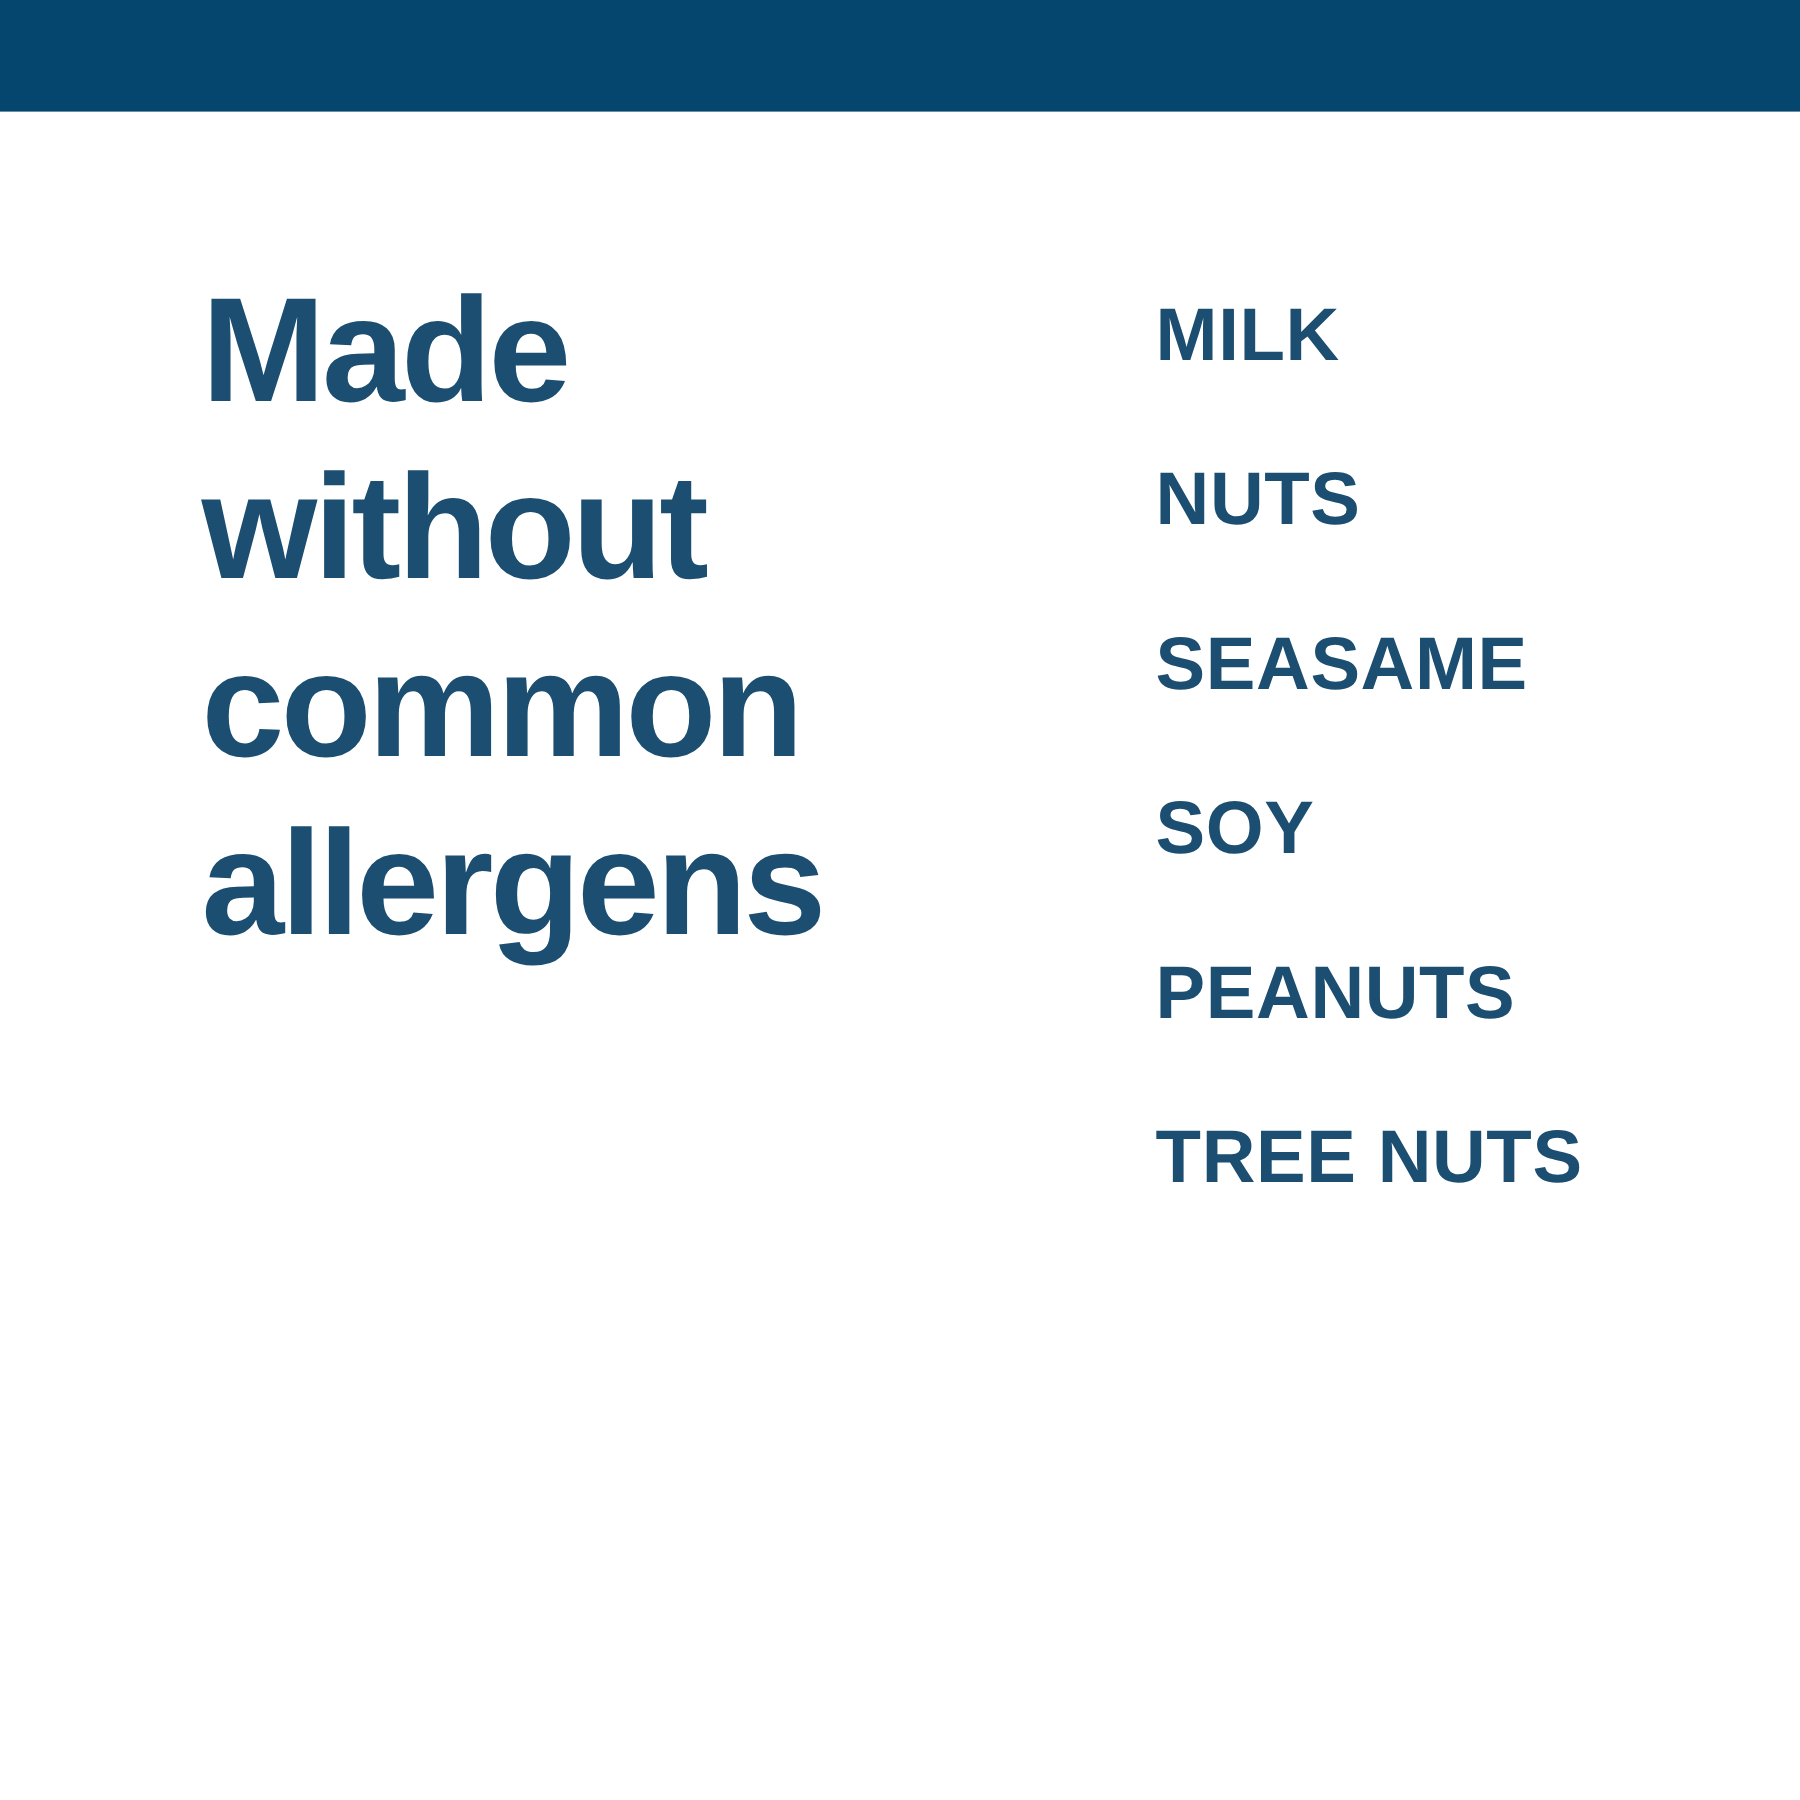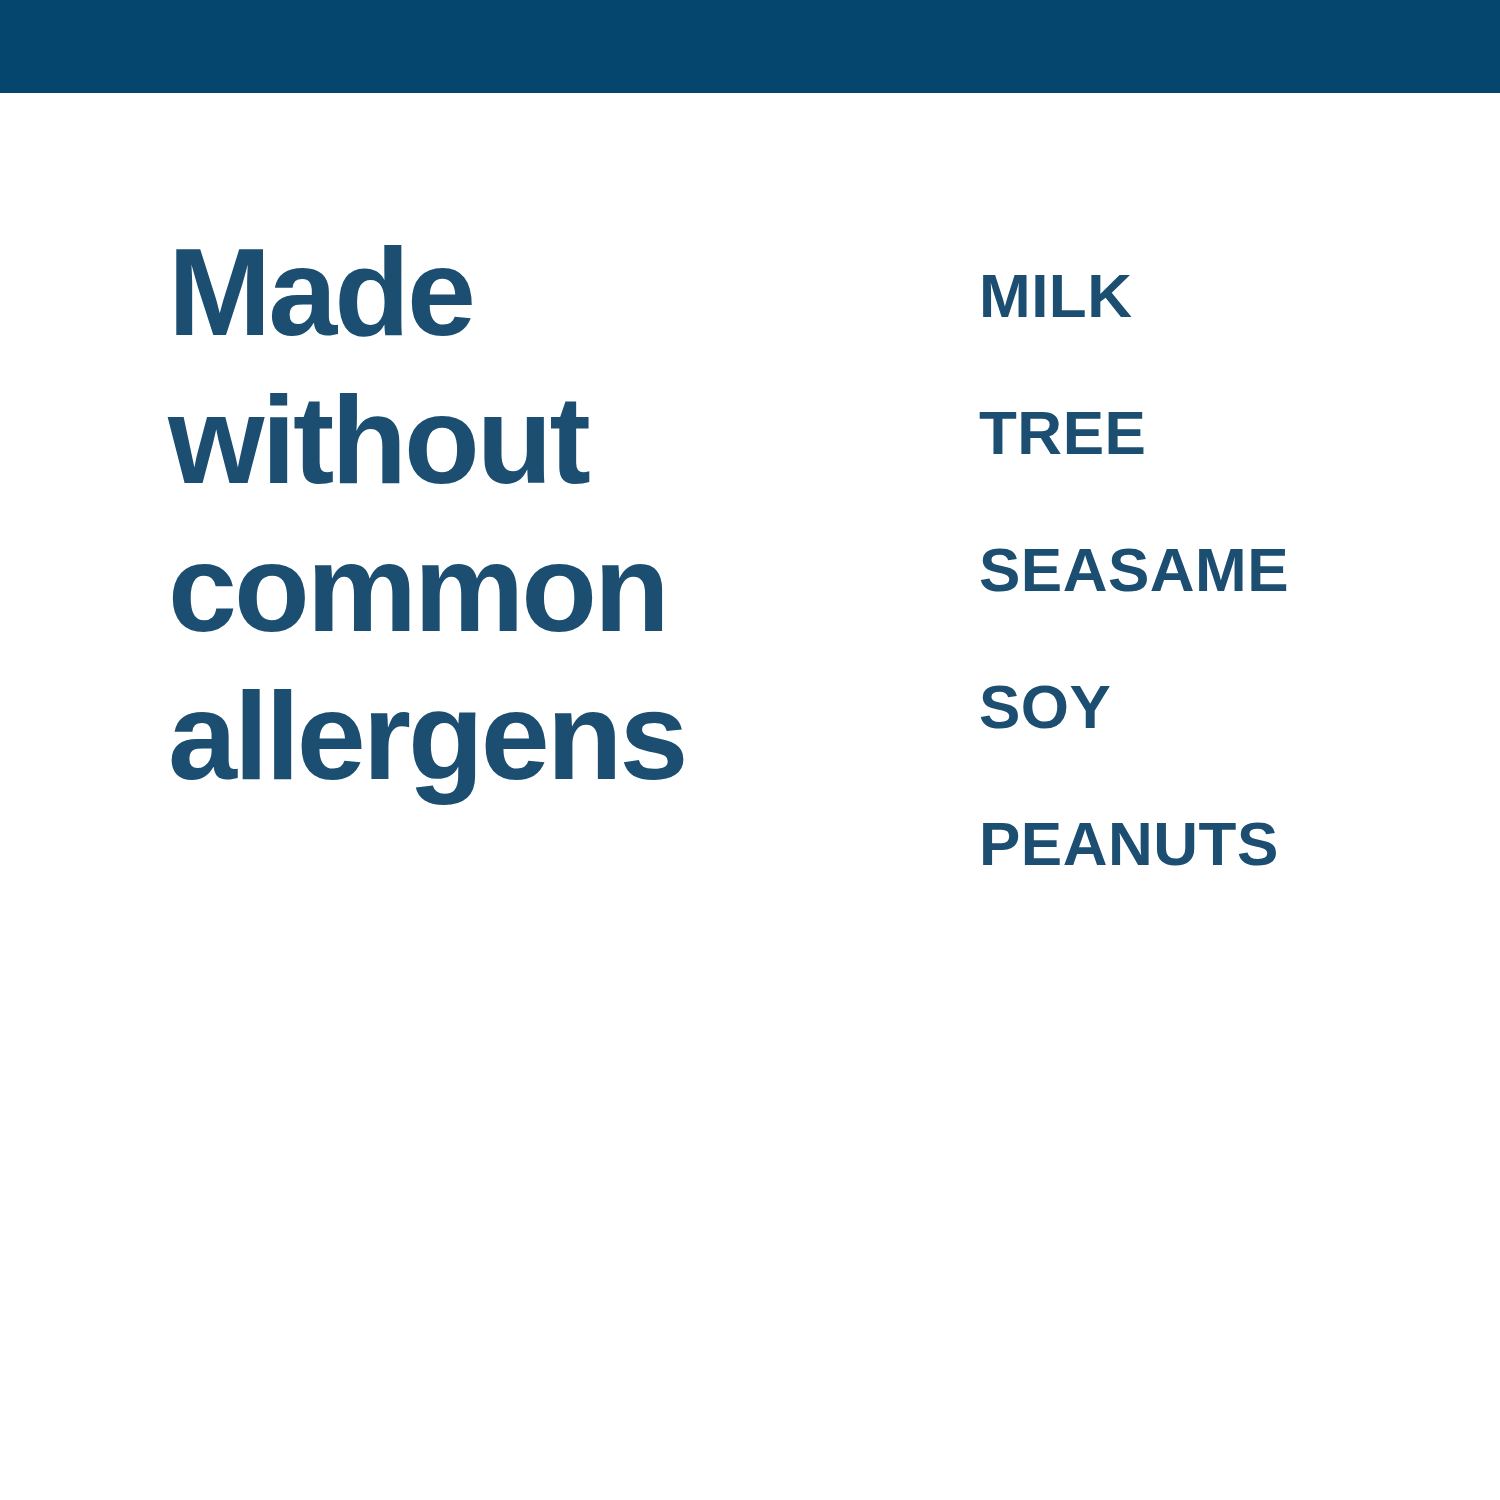--- a/index.html
+++ b/index.html
@@ -61,21 +61,21 @@
     display: block;
     width: 330px;
     height: 110px;
   }
   
   .allergen-list {
     position: absolute;
     left: 963px;
     top: 118px;
     width: 500px;
-    margin: 16px;
+    margin: 0;
     padding: 0;
     list-style: none;
   }
   .allergen-item {
     color: #1b4e70;
     font-family: "Liberation Sans", sans-serif;
     font-weight: 700;
     font-size: 62px;
     line-height: 137px;
     letter-spacing: 0.5px;
@@ -94,20 +94,21 @@
     <div class="headline">
       <span class="headline-line">Made</span>
       <span class="headline-line">without</span>
       <span class="headline-line">common</span>
       <span class="headline-line">allergens</span>
     </div>
 
 
     <ul class="allergen-list">
       <li class="allergen-item">MILK</li>
-      <li class="allergen-item">TREE</li>
+      <li class="allergen-item">NUTS</li>
       <li class="allergen-item">SEASAME</li>
       <li class="allergen-item">SOY</li>
       <li class="allergen-item">PEANUTS</li>
+      <li class="allergen-item">TREE NUTS</li>
     </ul>
 
   </div>
 </div>
 
 </body></html>

